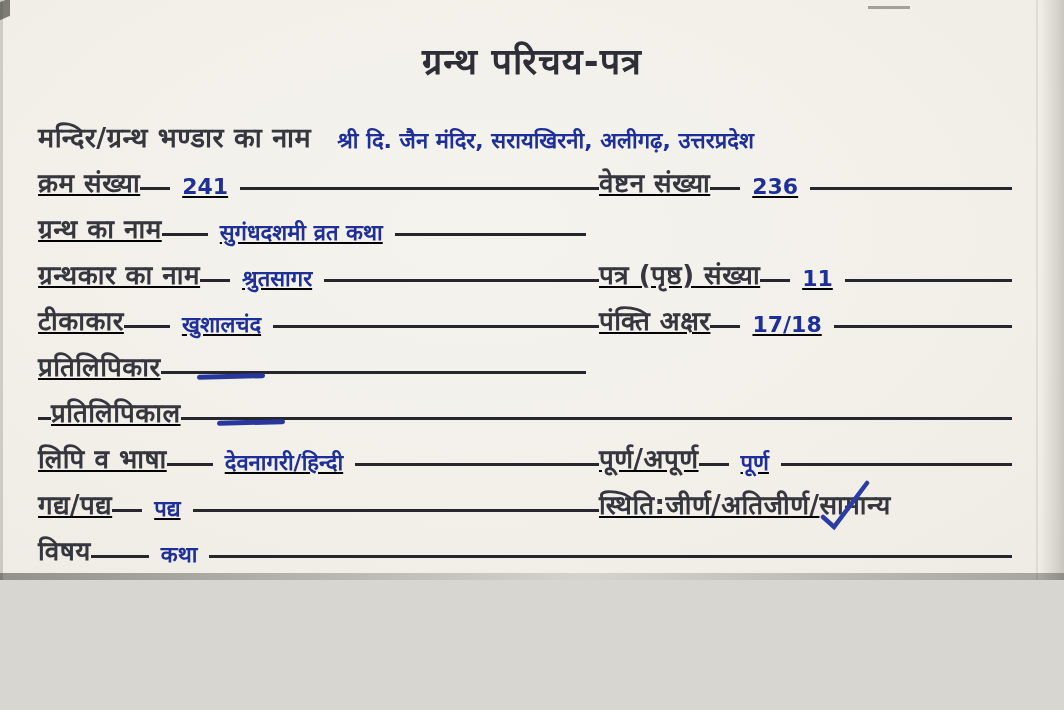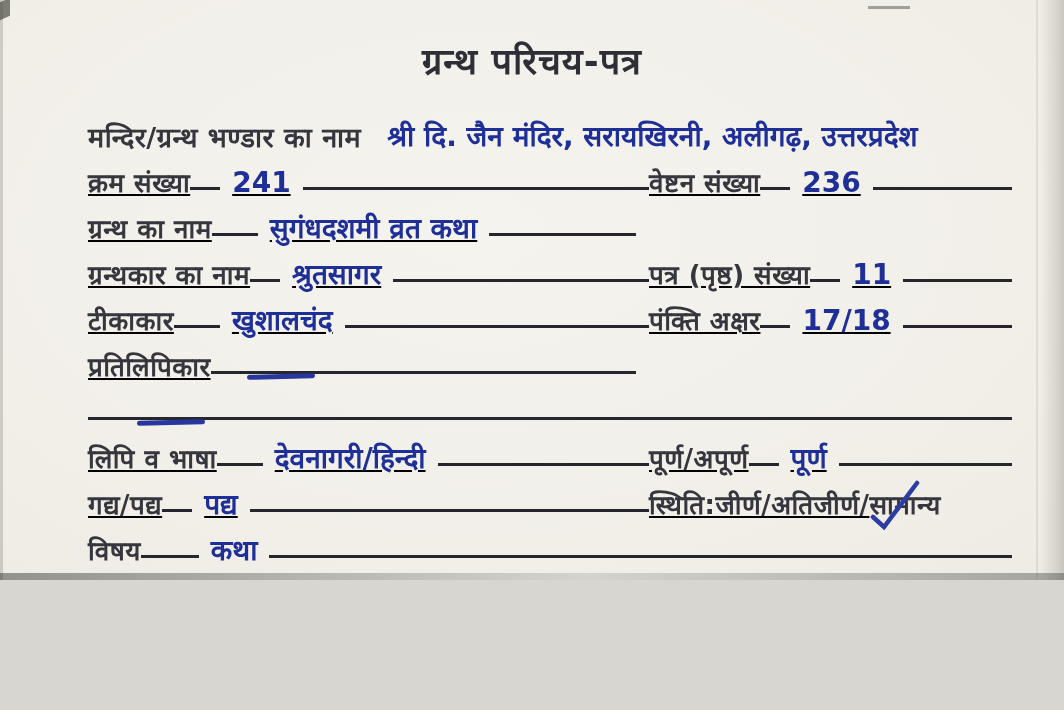--- a/index.html
+++ b/index.html
@@ -5,33 +5,33 @@
   html,body{margin:0;padding:0;background:#d8d6d0;}
   .sheet{
     position:relative;width:1064px;height:580px;overflow:hidden;
     background:radial-gradient(ellipse at 45% 40%, #f5f3ee 0%, #f1efe8 65%, #edebe4 100%);
     font-family:"DejaVu Sans", sans-serif;
   }
   .title{
     text-align:center;padding-top:36px;font-size:36px;font-weight:700;
     color:#2e2e37;letter-spacing:1px;
   }
-  .form{padding:0 52px 0 88px;margin-top:16px;}
+  .form{padding:0 52px 0 38px;margin-top:16px;}
   .row{display:flex;align-items:flex-end;height:46px;}
   .row.temple{height:52px;}
   .col{display:flex;align-items:flex-end;min-width:0;text-decoration:underline;}
   .col.left{width:548px;flex:none;}
   .col.right{flex:1;}
   .label{
     color:#36363e;font-size:26px;line-height:1.15;white-space:nowrap;
     font-weight:600;letter-spacing:.5px;
   }
   .row.temple .label{font-size:27px;}
   .value{
-    color:#1e2f98;font-weight:700;font-size:28px;line-height:1.15;
+    color:#1e2f98;font-weight:700;font-size:22px;line-height:1.15;
     padding:0 12px;white-space:nowrap;
   }
   .rule{border-bottom:3px solid #26262e;margin-bottom:9px;}
   .rule.fill{flex:1;min-width:10px;}
   .rule.gap{width:46px;flex:none;}
   .rule.gap2{width:30px;flex:none;}
   .rule.lead{width:13px;flex:none;}
   .blank{flex:1;position:relative;border-bottom:3px solid #26262e;margin-bottom:9px;min-width:10px;}
   .pen-dash{
     position:absolute;left:36px;bottom:-8px;width:68px;height:5px;
@@ -126,20 +126,21 @@
         <span class="label">प्रतिलिपिकार</span>
         <span class="blank">
           <span class="pen-dash"></span>
         </span>
       </div>
     </div>
 
     <div class="row">
       <div class="col right">
         <span class="rule lead"></span>
+        <span class="label">प्रतिलिपिकाल</span>
         <span class="blank">
           <span class="pen-dash"></span>
         </span>
       </div>
     </div>
 
     <div class="row">
       <div class="col left">
         <span class="label">लिपि व भाषा</span>
         <span class="rule gap"></span>

